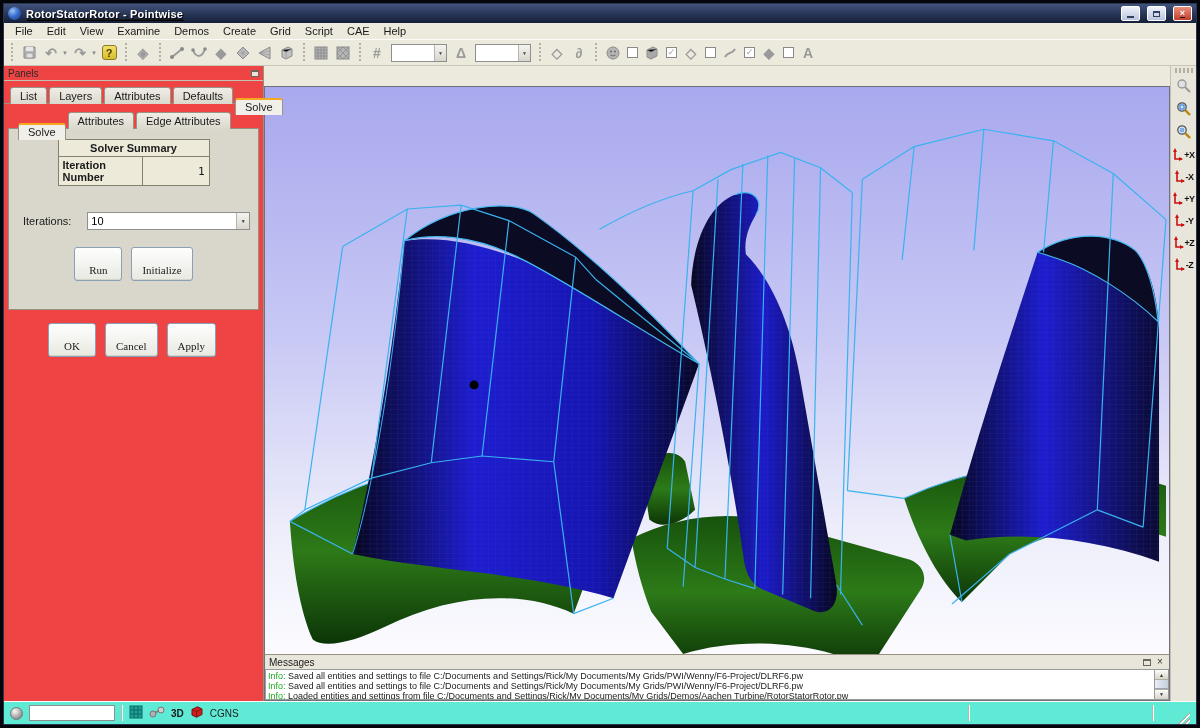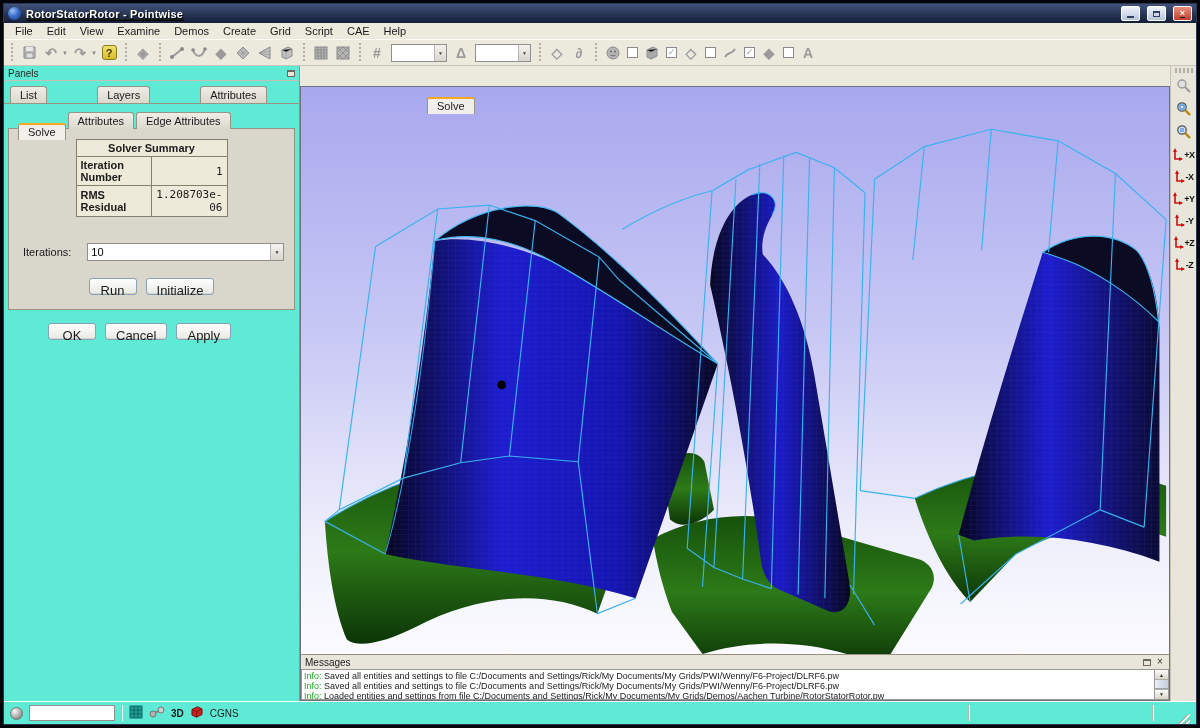--- a/index.html
+++ b/index.html
@@ -37,48 +37,48 @@
     border-radius:3px; color:#4a3c00; font-size:11px; font-weight:bold; display:flex; align-items:center; justify-content:center; }
   .tcombo { width:56px; height:18px; background:#fff; border:1px solid #8f8f8f; display:flex; margin:0 3px; }
   .tcombo .box { flex:1; }
   .tcombo .arrow { width:12px; border-left:1px solid #b5b5b5; background:linear-gradient(#f4f3ef,#d9d6cc);
     display:flex; align-items:center; justify-content:center; font-size:5px; color:#444; }
   .cb { width:11px; height:11px; background:#fff; border:1px solid #8a8a8a; margin:0 3px;
     display:flex; align-items:center; justify-content:center; font-size:9px; color:#a0a0a0; line-height:1; }
   
   .main { flex:1; display:flex; min-height:0; }
   
-  .left-panel { width:296px; background:#5eead4; border-right:1px solid #96927f; display:flex; flex-direction:column; }
+  .left-panel { width:260px; background:#ef4444; border-right:1px solid #96927f; display:flex; flex-direction:column; }
   .panel-header { height:15px; display:flex; align-items:center; padding:0 4px; font-size:10px; color:#2a2a2a;
     border-bottom:1px solid #c4c0b2; }
   .panel-header .spacer { flex:1; }
   .float-glyph { width:8px; height:7px; border:1px solid #6a675c; border-top-width:2px; position:relative; background:#e8e5da; }
-  .tabrow { display:flex; align-items:flex-start; padding:4px 4px 0 6px; height:22px;gap:48px; }
+  .tabrow { display:flex; align-items:center; padding:4px 4px 0 6px; height:22px; }
   .tab { border:1px solid #989385; border-bottom:none; border-radius:3px 3px 0 0; padding:2px 9px 2px 9px;
     background:linear-gradient(#efede6,#dbd8cd); margin-right:2px; position:relative; top:1px; cursor:default; }
   .tab.active { background:#f0efe9; border-top:2px solid #f6a821; padding-top:1px; top:12px; z-index:2; }
   .tab-sep { height:1px; background:#989385; margin:0 0 0 0; }
   .panel-body { flex:1; padding:4px 4px 0 4px; display:flex; flex-direction:column; }
   .inner-tabrow { display:flex; align-items:flex-end; padding-left:10px; height:20px; }
   .groupbox { border:1px solid #96927f; background:#d9d6cc; padding-top:10px; height:182px; }
   
   .sum-table { width:152px; margin:0 auto; border-collapse:collapse; background:#edeada; }
   .sum-table td { border:1px solid #83806d; padding:2px 4px; font-size:11px; height:17px;margin-top:45px; }
   .sum-head { text-align:center; font-weight:bold; }
   .sum-label { font-weight:bold; width:84px; }
   .sum-val { text-align:right; font-family:"DejaVu Sans Mono", monospace; font-size:10px; }
   .iter-row { display:flex; align-items:center; margin:26px 10px 0 14px; }
   .iter-combo { flex:1; height:18px; margin-left:16px; background:#fff; border:1px solid #8f8f8f; display:flex; }
   .iter-combo input { flex:1; border:none; outline:none; font-size:11px; padding:1px 3px;
     font-family:"Liberation Sans",sans-serif; background:transparent; }
   .iter-combo .arrow { width:13px; border-left:1px solid #b5b5b5; background:linear-gradient(#f4f3ef,#d9d6cc);
     display:flex; align-items:center; justify-content:center; font-size:5px; color:#333; }
   .btnrow { display:flex; justify-content:center; gap:9px; margin-top:17px; }
-  .xp-btn { min-width:48px; height:17px; padding:4px 10px; border:1px solid #8ba0b8; border-radius:3px;
-    background:linear-gradient(#fefefe,#e9e9e2); font-size:13px; font-family:Liberation Sans, sans-serif;
+  .xp-btn { min-width:48px; height:17px; padding:16px 10px; border:1px solid #8ba0b8; border-radius:3px;
+    background:linear-gradient(#fefefe,#e9e9e2); font-size:11px; font-family:Liberation Serif, serif;
     color:#1a1a1a; box-shadow:inset 0 -1px 0 #cfd6c9; }
   .okrow { display:flex; justify-content:flex-start; gap:9px; margin:13px 0 0 40px; }
   
   .center-col { flex:1; display:flex; flex-direction:column; min-width:0;margin-top:20px; }
   .viewport { flex:1; border:1px solid #70707e; border-bottom:none; position:relative; overflow:hidden;
     background:linear-gradient(180deg,#a8a8ee 0%, #c9c9f5 45%, #eFeFfb 80%, #fbfbff 100%); }
   .viewport svg { position:absolute; inset:0; width:100%; height:100%; }
   
   .messages { height:47px; border:1px solid #70707e; border-top:1px solid #96927f; background:#e8e5da;
     display:flex; flex-direction:column; }
@@ -287,24 +287,20 @@
         </div>
         <div class="groupbox">
           <table class="sum-table">
             <tbody>
                 <tr>
                   <td class="sum-head" colspan="2">Solver Summary</td>
                 </tr>
             <tr>
               <td class="sum-label">Iteration Number</td>
               <td class="sum-val">1</td>
-            </tr>
-            <tr>
-              <td class="sum-label">RMS Residual</td>
-              <td class="sum-val">1.208703e-06</td>
             </tr>
           </tbody>
             </table>
           <div class="iter-row">
             <span>Iterations:</span>
             <span class="iter-combo">
               <input value="10" style="">
               <span class="arrow">▼</span>
             </span>
           </div>

